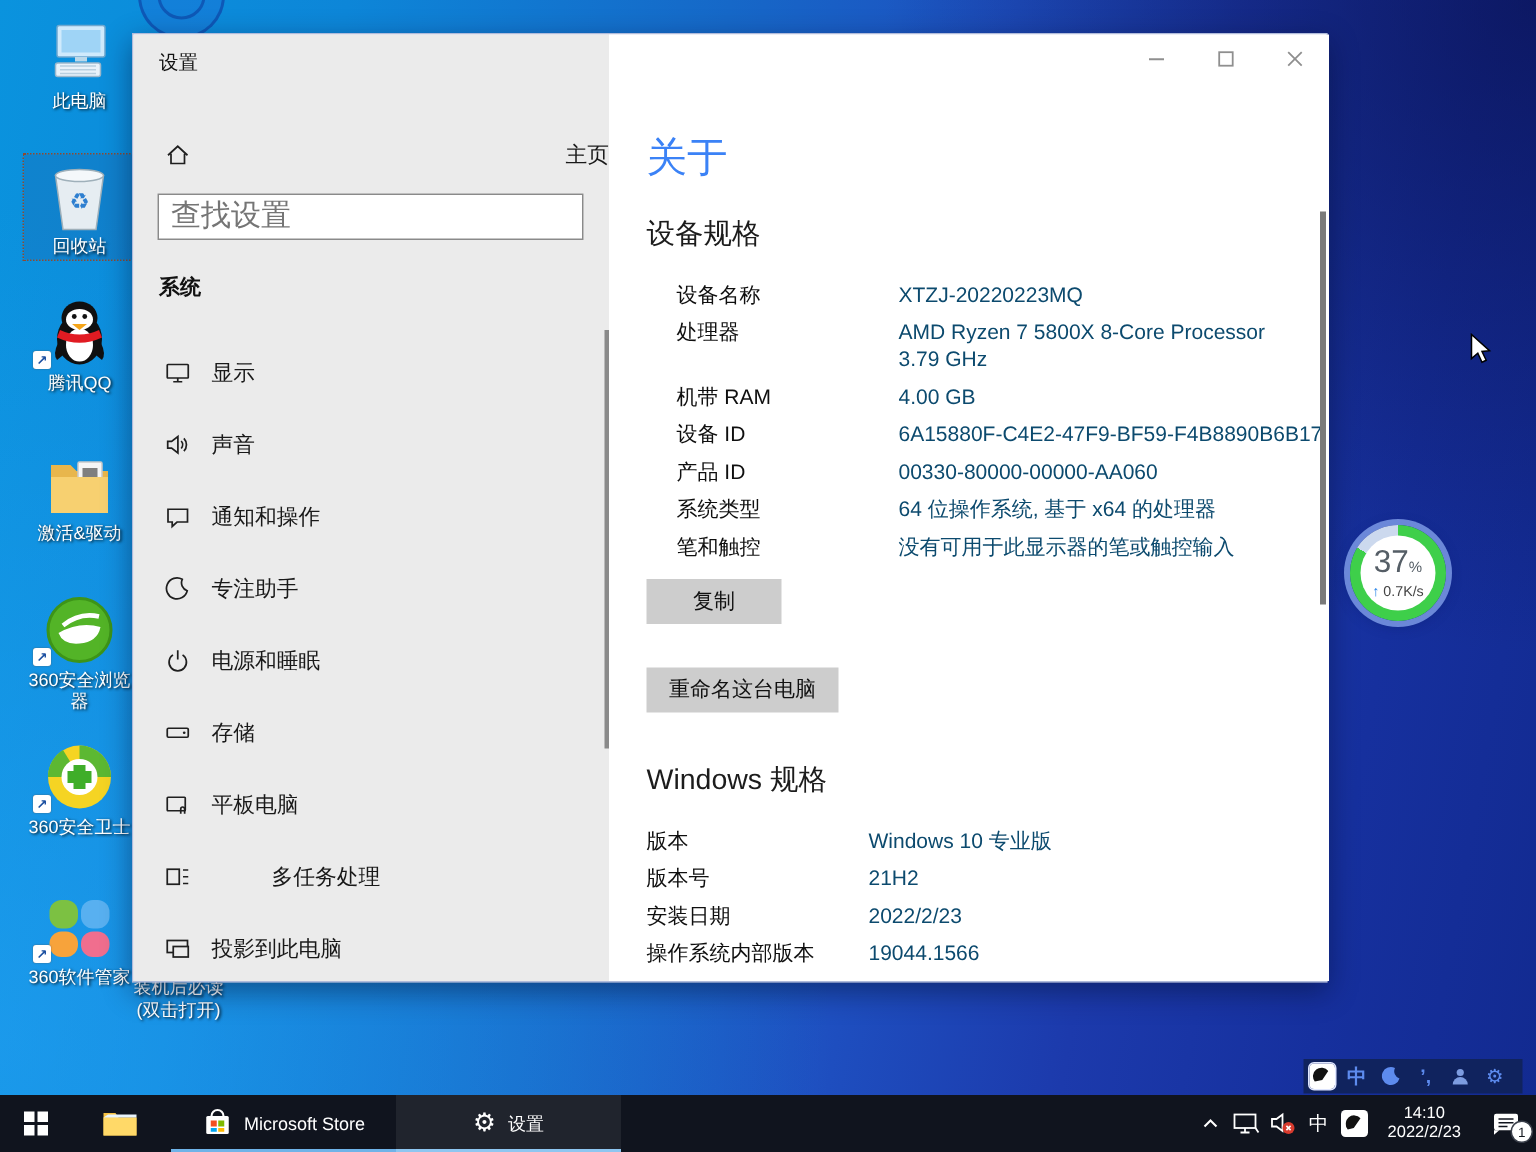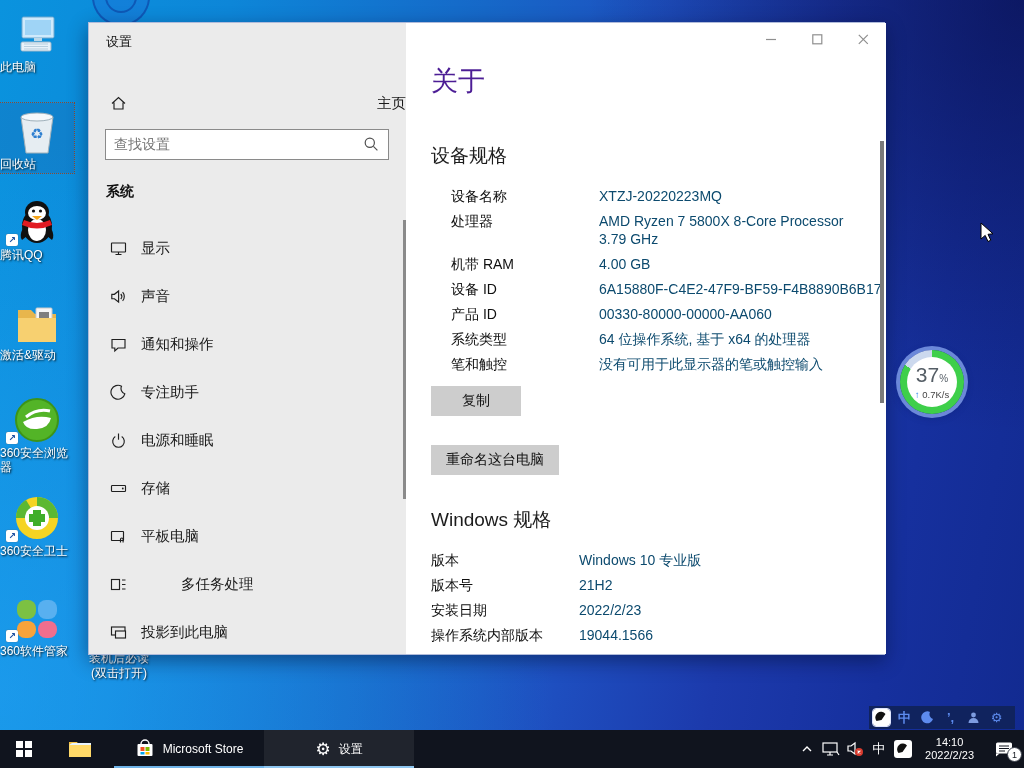--- a/index.html
+++ b/index.html
@@ -5,45 +5,45 @@
   html,body{margin:0;padding:0;background:#000;}
   #screen{position:relative;width:1024px;height:768px;overflow:hidden;
     font-family:"Liberation Sans","DejaVu Sans",sans-serif;
     background:
       radial-gradient(circle at 100% 0%, rgba(8,12,70,.65), rgba(8,12,70,0) 34%),
       radial-gradient(circle at 0% 90%, rgba(45,170,255,.45), rgba(45,170,255,0) 45%),
       linear-gradient(100deg,#0a93de 0%,#0d86d8 20%,#1668c8 42%,#1e4fc0 58%,#1c3aac 72%,#16309e 86%,#122a90 100%);
   }
   .abs{position:absolute;}
   
-  .dicon{position:absolute;left:0;width:74px;cursor:default;}
+  .dicon{position:absolute;left:16px;width:74px;text-align:center;cursor:default;}
   .dicon .art{height:48px;display:flex;align-items:flex-end;justify-content:center;position:relative;}
   .dicon .lbl{margin-top:2px;font-size:12px;line-height:14px;color:#fff;text-shadow:1px 1px 2px rgba(0,0,0,.9);}
   .dicon.selected{outline:1px dotted rgba(150,70,40,.95);background:rgba(40,70,140,.18);}
   .sc-badge{position:absolute;left:6px;bottom:0;width:12px;height:12px;background:#fff;border-radius:2px;
     font-size:9px;font-weight:bold;color:#1b4fa0;display:flex;align-items:center;justify-content:center;box-shadow:0 0 1px #555;}
   
   #win{position:absolute;left:88px;top:22px;width:797px;height:633px;background:#fff;
     box-shadow:0 6px 18px rgba(0,10,40,.45);border:1px solid rgba(30,60,150,.35);box-sizing:border-box;}
   #sidebar{position:absolute;left:0;top:0;width:317px;height:631px;background:#ebebeb;}
   .win-title{position:absolute;left:17px;top:10px;font-size:13px;color:#111;}
   .side-row{position:absolute;left:0;width:317px;height:44px;display:flex;align-items:center;font-size:14.5px;color:#191919;}
   .side-row .ric{width:17px;height:17px;margin-left:21px;margin-right:14px;flex:0 0 auto;}
   .side-ico{stroke:#1f1f1f;stroke-width:1.15;fill:none;}
   #searchbox{position:absolute;left:16px;top:106px;width:284px;height:31px;background:#fff;border:1px solid #8a8a8a;
     box-sizing:border-box;display:flex;align-items:center;}
-  #searchbox input{flex:1;border:none;outline:none;font-size:14px;color:#1b1b1b;padding:0 8px;background:transparent;
-    font-family:Liberation Mono, monospace;}
+  #searchbox input{flex:1;border:none;outline:none;font-size:20px;color:#1b1b1b;padding:0 8px;background:transparent;
+    font-family:Liberation Sans, sans-serif;}
   .section-h{position:absolute;left:17px;top:160px;font-size:14px;font-weight:bold;color:#111;}
   .side-thumb{position:absolute;left:314px;top:197px;width:3px;height:279px;background:#8a8a8a;}
   
   #content{position:absolute;left:317px;top:0;width:480px;height:631px;background:#fff;overflow:hidden;}
   .winctl{position:absolute;top:0;right:0;display:flex;}
   .winctl .cbtn{width:46px;height:32px;display:flex;align-items:center;justify-content:center;}
-  .page-title{position:absolute;left:25px;top:40px;font-size:27px;color:#4c1d95;}
+  .page-title{position:absolute;left:25px;top:64px;font-size:27px;color:#3b82f6;}
   .sec-title{position:absolute;left:25px;font-size:19px;color:#1c1c1c;}
   .specs{position:absolute;left:25px;width:440px;}
   .srow{display:flex;margin-bottom:7px;font-size:14px;line-height:18px;}
   .srow .sl{width:148px;flex:0 0 auto;color:#0f0f0f;}
   .srow .sv{color:#0c4a6e;}
   .gbtn{position:absolute;left:25px;height:30px;background:#cdcdcd;border:none;font-size:14px;color:#111;
     display:flex;align-items:center;justify-content:center;font-family:"Liberation Sans","DejaVu Sans",sans-serif;}
   .cont-thumb{position:absolute;left:474px;top:118px;width:4px;height:262px;background:#7a7a7a;}
   
   #ball{position:absolute;left:900px;top:350px;width:64px;height:64px;border-radius:50%;

